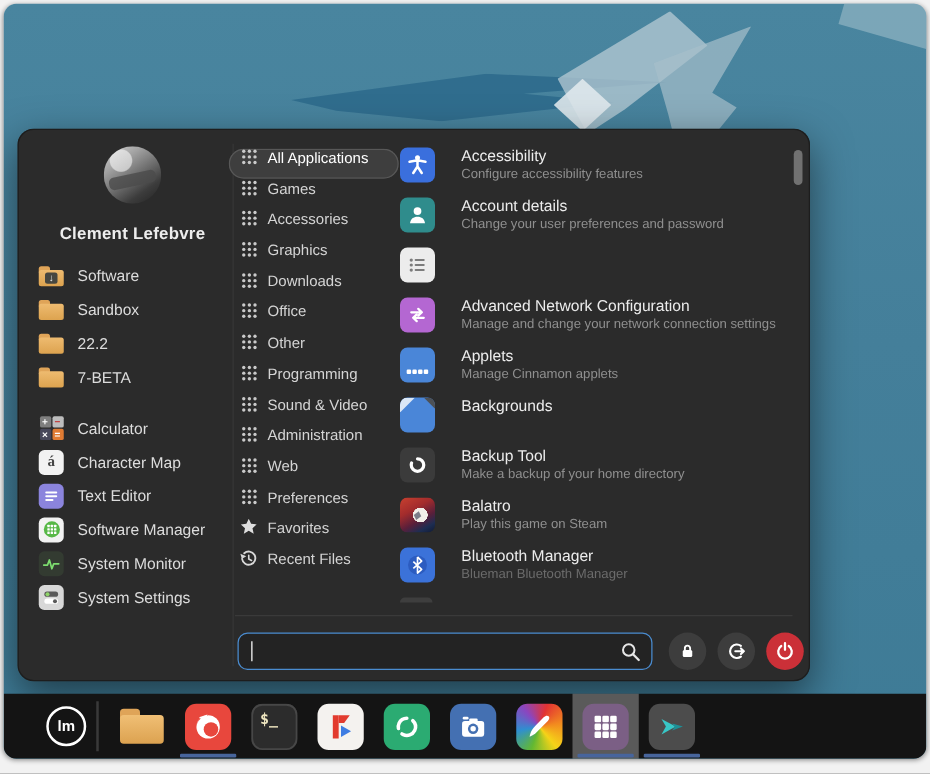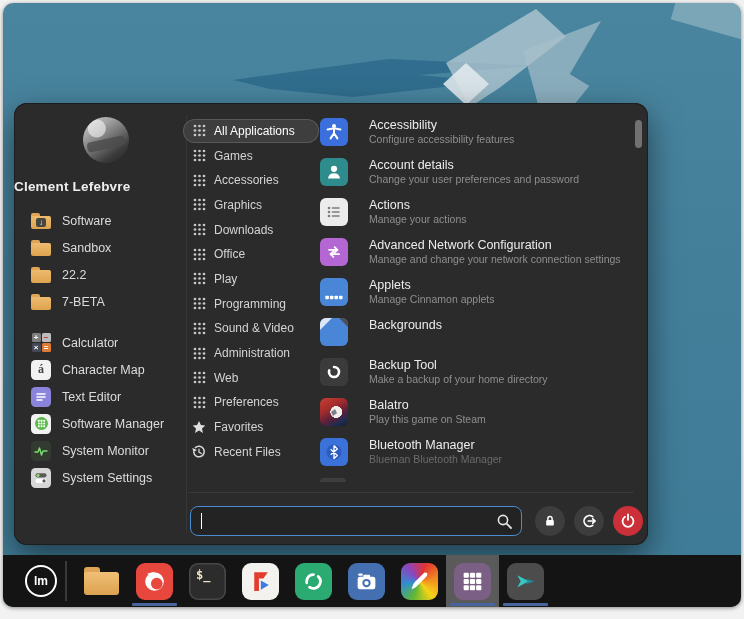--- a/index.html
+++ b/index.html
@@ -38,21 +38,21 @@
   .vdiv{position:absolute;left:172px;top:12px;bottom:12px;width:1px;background:#373737;}
   .avatar{
     position:absolute;left:69px;top:14px;width:46px;height:46px;border-radius:50%;
     background:
       radial-gradient(circle at 30% 25%,rgba(255,255,255,.55) 0 18%,transparent 20%),
       linear-gradient(145deg,#d6d6d6 0%,#a2a2a2 28%,#6f6f6f 52%,#3c3c3c 75%,#222 100%);
     overflow:hidden;cursor:pointer;
   }
   .avatar::after{content:'';position:absolute;left:4px;top:22px;width:38px;height:10px;
     background:#4b4b4b;transform:rotate(-12deg);border-radius:4px;opacity:.8;}
-  .username{position:absolute;left:0;top:76px;width:184px;
+  .username{position:absolute;left:0;top:76px;width:184px;text-align:center;
     color:#ededed;font-size:13.5px;font-weight:700;letter-spacing:.2px;}
   .side-list{list-style:none;margin:0;padding:0;position:absolute;left:0;width:172px;}
   .side-places{top:104px;}
   .side-apps{top:226px;}
   .side-row{height:27px;display:flex;align-items:center;gap:10px;padding-left:16px;cursor:pointer;}
   .side-row .lbl{color:#dcdcdc;font-size:12.5px;white-space:nowrap;}
   .iconslot{display:inline-flex;align-items:center;justify-content:center;width:22px;height:22px;flex:none;}
 
   
   .fold{position:relative;width:20px;height:16px;display:inline-block;}
@@ -62,21 +62,21 @@
   .fold .dl{position:absolute;z-index:2;left:5px;top:5px;width:10px;height:9px;background:#474740;
     border-radius:2px;color:#f0f0f0;font-size:8px;line-height:9px;text-align:center;font-weight:700;}
   
   .sq20{width:20px;height:20px;border-radius:4.5px;display:inline-flex;align-items:center;justify-content:center;
     background:#555;font-style:normal;}
   .calcic{display:grid;grid-template-columns:9px 9px;gap:1px;}
   .calcic i{height:9px;width:9px;font-size:8px;line-height:9px;text-align:center;border-radius:1.5px;font-style:normal;font-weight:700;}
 
   
   .categories{position:absolute;left:169px;top:16px;width:136px;}
-  .cat-item{height:23.7px;margin-bottom:1px;display:flex;align-items:center;gap:8px;
+  .cat-item{height:23.7px;margin-bottom:1px;display:flex;gap:8px;
     padding:0 9px;border-radius:12px;cursor:pointer;color:#d4d4d4;font-size:12px;white-space:nowrap;}
   .cat-item.selected{background:#3e3e3e;box-shadow:inset 0 0 0 1px #585858;color:#fff;}
   .cat-icon{display:inline-flex;width:14px;justify-content:center;flex:none;}
 
   
   .app-list{list-style:none;margin:0;padding:0;position:absolute;left:306px;top:15px;width:324px;}
   .app-item{height:40px;display:flex;align-items:flex-start;gap:21px;cursor:pointer;border-radius:6px;}
   .tile{width:28px;height:28px;border-radius:6px;display:inline-flex;align-items:center;justify-content:center;
     position:relative;overflow:hidden;flex:none;background:#555;}
   .tile.balatroart{background:
@@ -99,21 +99,21 @@
     color:#eee;font-size:12.5px;padding:0 30px 0 12px;font-family:inherit;}
   .caret{position:absolute;left:10px;top:6px;width:1.4px;height:16px;background:#fff;}
   .mag{position:absolute;right:8px;top:6px;}
   .roundbtn{width:30px;height:30px;border-radius:50%;border:none;background:#3d3d3d;margin-left:9px;
     display:inline-flex;align-items:center;justify-content:center;cursor:pointer;padding:0;flex:none;}
   .roundbtn:first-of-type{margin-left:0;}
   .roundbtn.k-power-icon{background:var(--power-red,#cb3038);}
 
   
   .taskbar{position:absolute;left:0;right:0;bottom:0;height:52px;background:var(--panel-bg,#141414);
-    display:flex;align-items:center;padding-left:16px;}
+    display:flex;align-items:center;padding-left:28px;}
   .tb-item{position:relative;width:53px;height:52px;border:none;background:transparent;padding:0;
     display:inline-flex;align-items:center;justify-content:center;cursor:pointer;flex:none;}
   .tb-item.k-mint-logo-icon{width:44px;}
   .tb-item.k-separator{width:2px;height:40px;background:#3a3a3a;margin:0 8px 0 2px;cursor:default;}
   .tb-item.active{background:rgba(255,255,255,.30);}
   .tb-item.running::after{content:'';position:absolute;left:4px;right:4px;bottom:1px;height:3px;
     background:var(--running-indicator,#47659c);border-radius:1px;}
   .tb-slot{display:inline-flex;align-items:center;justify-content:center;}
   .tbicon{width:37px;height:37px;border-radius:9px;display:inline-flex;align-items:center;justify-content:center;
     position:relative;overflow:hidden;background:#555;}
@@ -385,21 +385,21 @@
                 <circle cx="11" cy="2" r="1.35"></circle>
                 <circle cx="2" cy="6.5" r="1.35"></circle>
                 <circle cx="6.5" cy="6.5" r="1.35"></circle>
                 <circle cx="11" cy="6.5" r="1.35"></circle>
                 <circle cx="2" cy="11" r="1.35"></circle>
                 <circle cx="6.5" cy="11" r="1.35"></circle>
                 <circle cx="11" cy="11" r="1.35"></circle>
               </g>
             </svg>
           </span>
-          <span>Play</span>
+          <span>Other</span>
         </div>
 
         <div class="cat-item k-app-grid-dots-icon">
           <span class="cat-icon">
             <svg width="13" height="13" viewBox="0 0 13 13">
               <g fill="#c9c9c9">
                 <circle cx="2" cy="2" r="1.35"></circle>
                 <circle cx="6.5" cy="2" r="1.35"></circle>
                 <circle cx="11" cy="2" r="1.35"></circle>
                 <circle cx="2" cy="6.5" r="1.35"></circle>
@@ -551,24 +551,20 @@
                   <circle cx="4" cy="5" r="1.3"></circle>
                   <circle cx="4" cy="9" r="1.3"></circle>
                   <circle cx="4" cy="13" r="1.3"></circle>
                 </g>
                 <g stroke="#7c7c7c" stroke-width="1.6" stroke-linecap="round">
                   <path d="M7.5 5H14M7.5 9H14M7.5 13H14"></path>
                 </g>
               </svg>
             </span>
           </span>
-          <span class="app-texts">
-            <span class="app-name">Actions</span>
-            <span class="app-desc">Manage your actions</span>
-          </span>
         </li>
 
         <li class="app-item k-network-configuration-icon">
           <span class="iconslot" style="width:28px;height:28px">
             <span class="tile " style="background:#b467d2">
               <svg width="18" height="18" viewBox="0 0 18 18">
                 <g stroke="#fff" stroke-width="1.8" fill="none" stroke-linecap="round" stroke-linejoin="round">
                   <path d="M4 6.8h8M9.6 4.1l2.9 2.7-2.9 2.7"></path>
                   <path d="M14 11.2H6M8.4 8.5l-2.9 2.7 2.9 2.7"></path>
                 </g>

